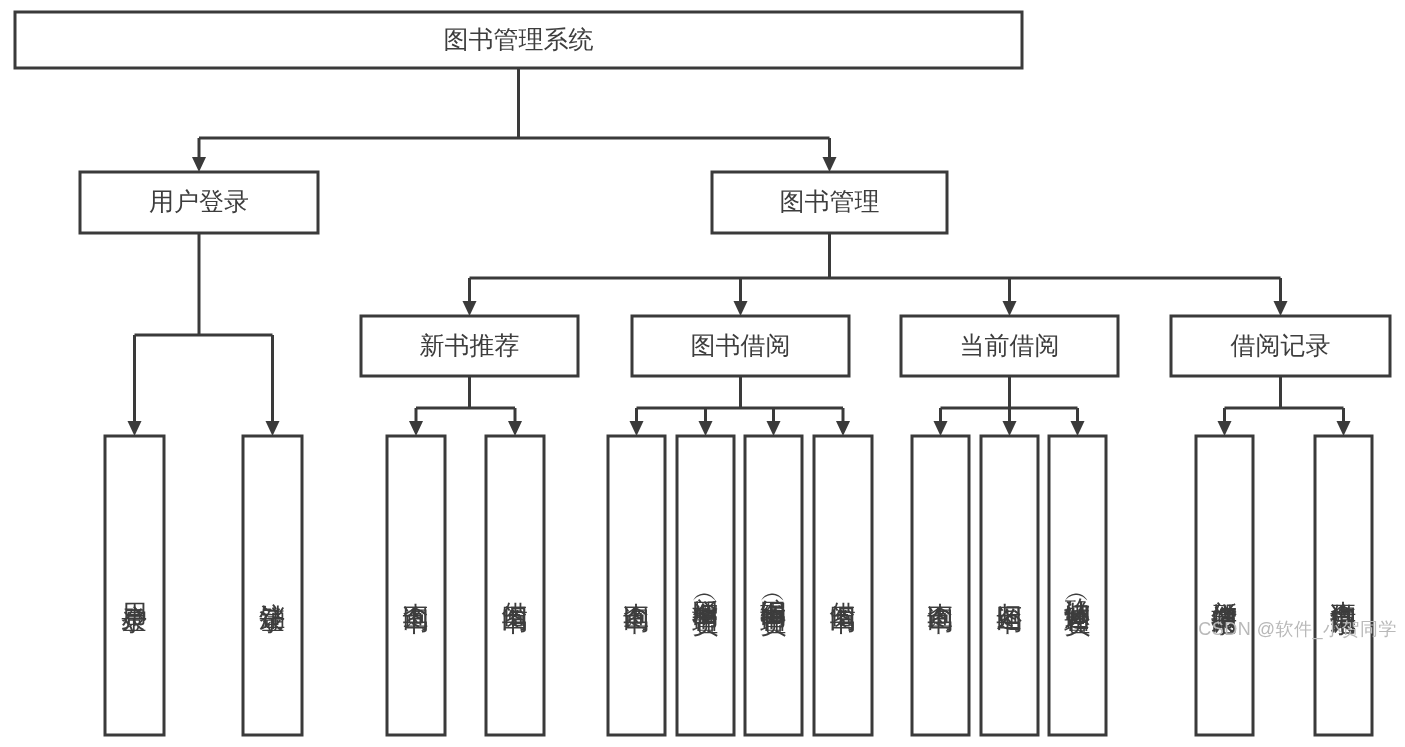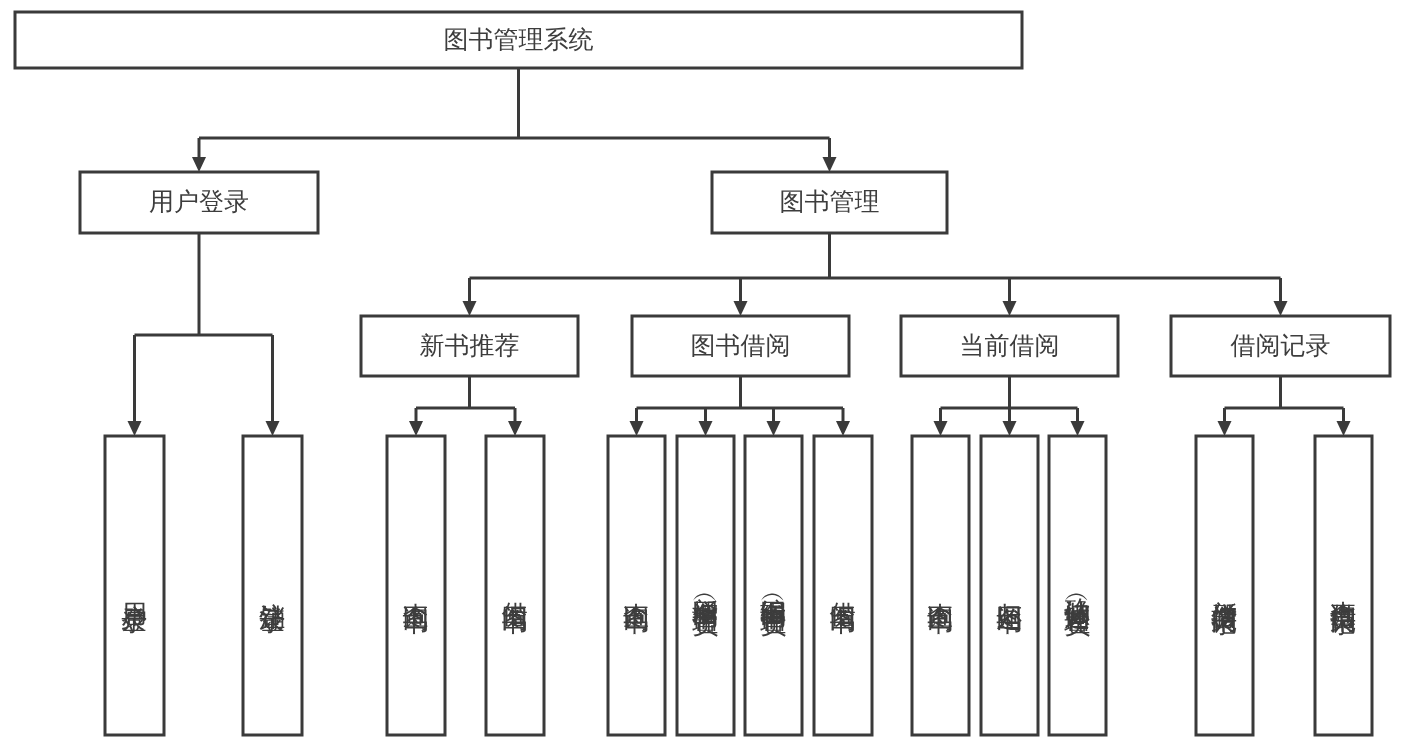--- a/index.html
+++ b/index.html
@@ -182,13 +182,14 @@
       <div class="leaf-label-wrap" style="left: 677px; top: 436px; width: 57px; height: 299px;">新增图书（管理员）</div>
       <div class="leaf-label-wrap" style="left: 745px; top: 436px; width: 57px; height: 299px;">编辑图书（管理员）</div>
       <div class="leaf-label-wrap" style="left: 814px; top: 436px; width: 58px; height: 299px;">借阅图书</div>
       <div class="leaf-label-wrap" style="left: 912px; top: 436px; width: 57px; height: 299px;">查询图书</div>
       <div class="leaf-label-wrap" style="left: 981px; top: 436px; width: 57px; height: 299px;">归还图书</div>
       <div class="leaf-label-wrap" style="left: 1049px; top: 436px; width: 57px; height: 299px;">确认归还（管理员）</div>
       <div class="leaf-label-wrap" style="left: 1196px; top: 436px; width: 57px; height: 299px;">新增借阅记录</div>
       <div class="leaf-label-wrap" style="left: 1315px; top: 436px; width: 57px; height: 299px;">查询借阅记录</div>
     </div>
 
+  <div class="watermark">CSDN @软件_小贺同学</div>
 </div>
 
 </body></html>

